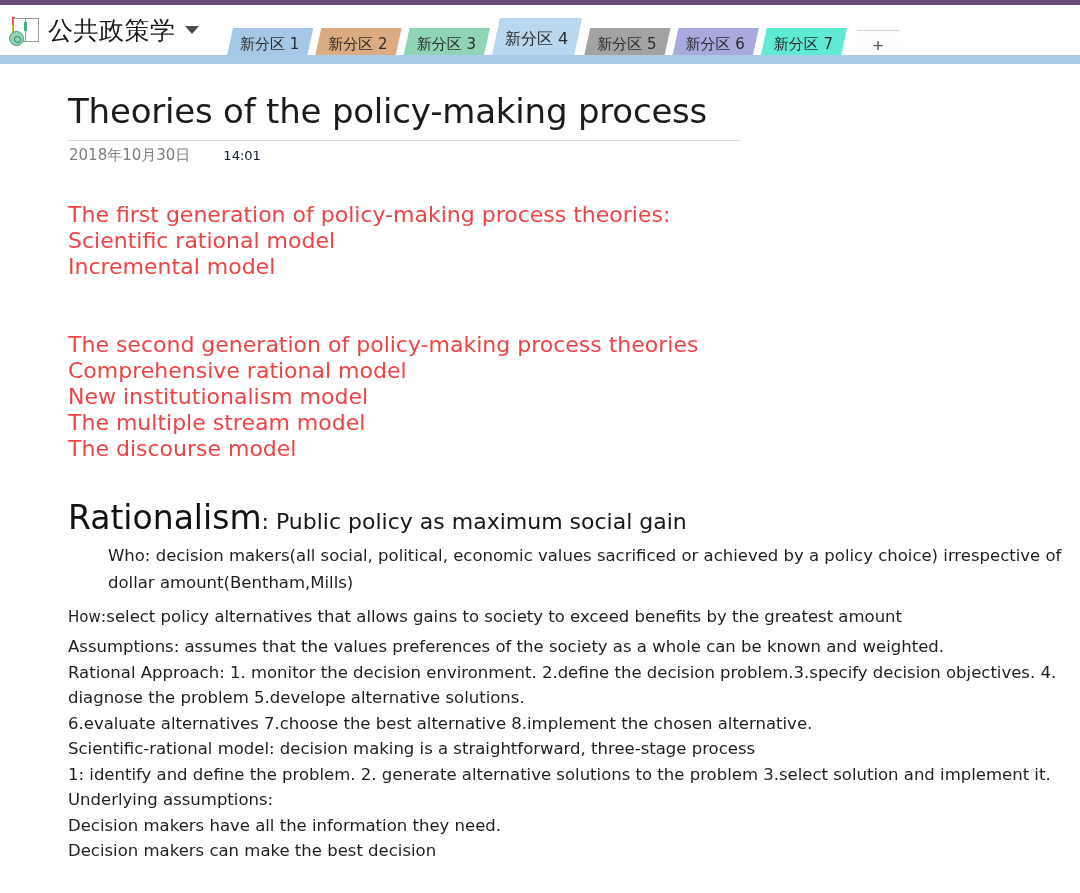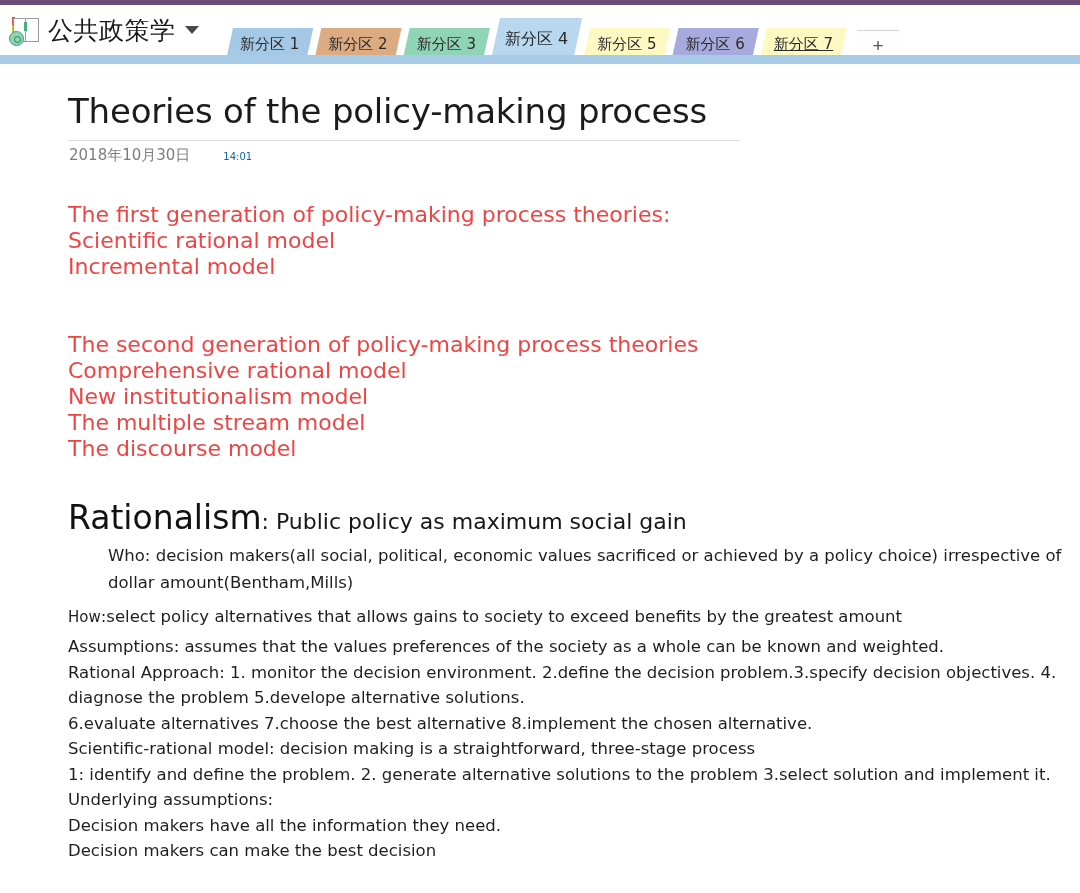--- a/index.html
+++ b/index.html
@@ -161,22 +161,22 @@
   #page-datetime {
     position: absolute; left: 69px; top: 82px;
     display: flex; align-items: baseline;
   }
   #page-date {
     font-size: 15px;
     color: #7d7d7d;
     font-family: "DejaVu Sans", "Liberation Sans", sans-serif;
   }
   #page-time {
-    font-size: 10px;
-    color: #0369a1;
+    font-size: 13px;
+    color: #0f172a;
     margin-left: 33px;
     font-family: "DejaVu Sans", "Liberation Sans", sans-serif;
   }
 
   .content-block {
     position: absolute; left: 68px;
     font-size: 22px;
     color: #ef4444;
     line-height: 26px;
     font-family: "DejaVu Sans", "Liberation Sans", sans-serif;
@@ -248,27 +248,27 @@
       </div>
       <div class="section-tab" style="background: rgb(221, 171, 130);">
         <span>新分区 2</span>
       </div>
       <div class="section-tab" style="background: rgb(143, 212, 180);">
         <span>新分区 3</span>
       </div>
       <div class="section-tab active" style="background: rgb(185, 216, 239);">
         <span>新分区 4</span>
       </div>
-      <div class="section-tab" style="background: #fef9c3; text-align: center;">
+      <div class="section-tab" style="background: #a3a3a3; text-align: center;">
         <span>新分区 5</span>
       </div>
       <div class="section-tab" style="background: rgb(168, 169, 221);">
         <span>新分区 6</span>
       </div>
-      <div class="section-tab" style="background: #fef9c3; text-decoration: underline;">
+      <div class="section-tab" style="background: #5eead4;">
         <span>新分区 7</span>
       </div>
       <div id="add-section-tab">
         <span>+</span>
       </div>
     </div>
 </div>
 
 <div id="tab-underline"></div>
 

